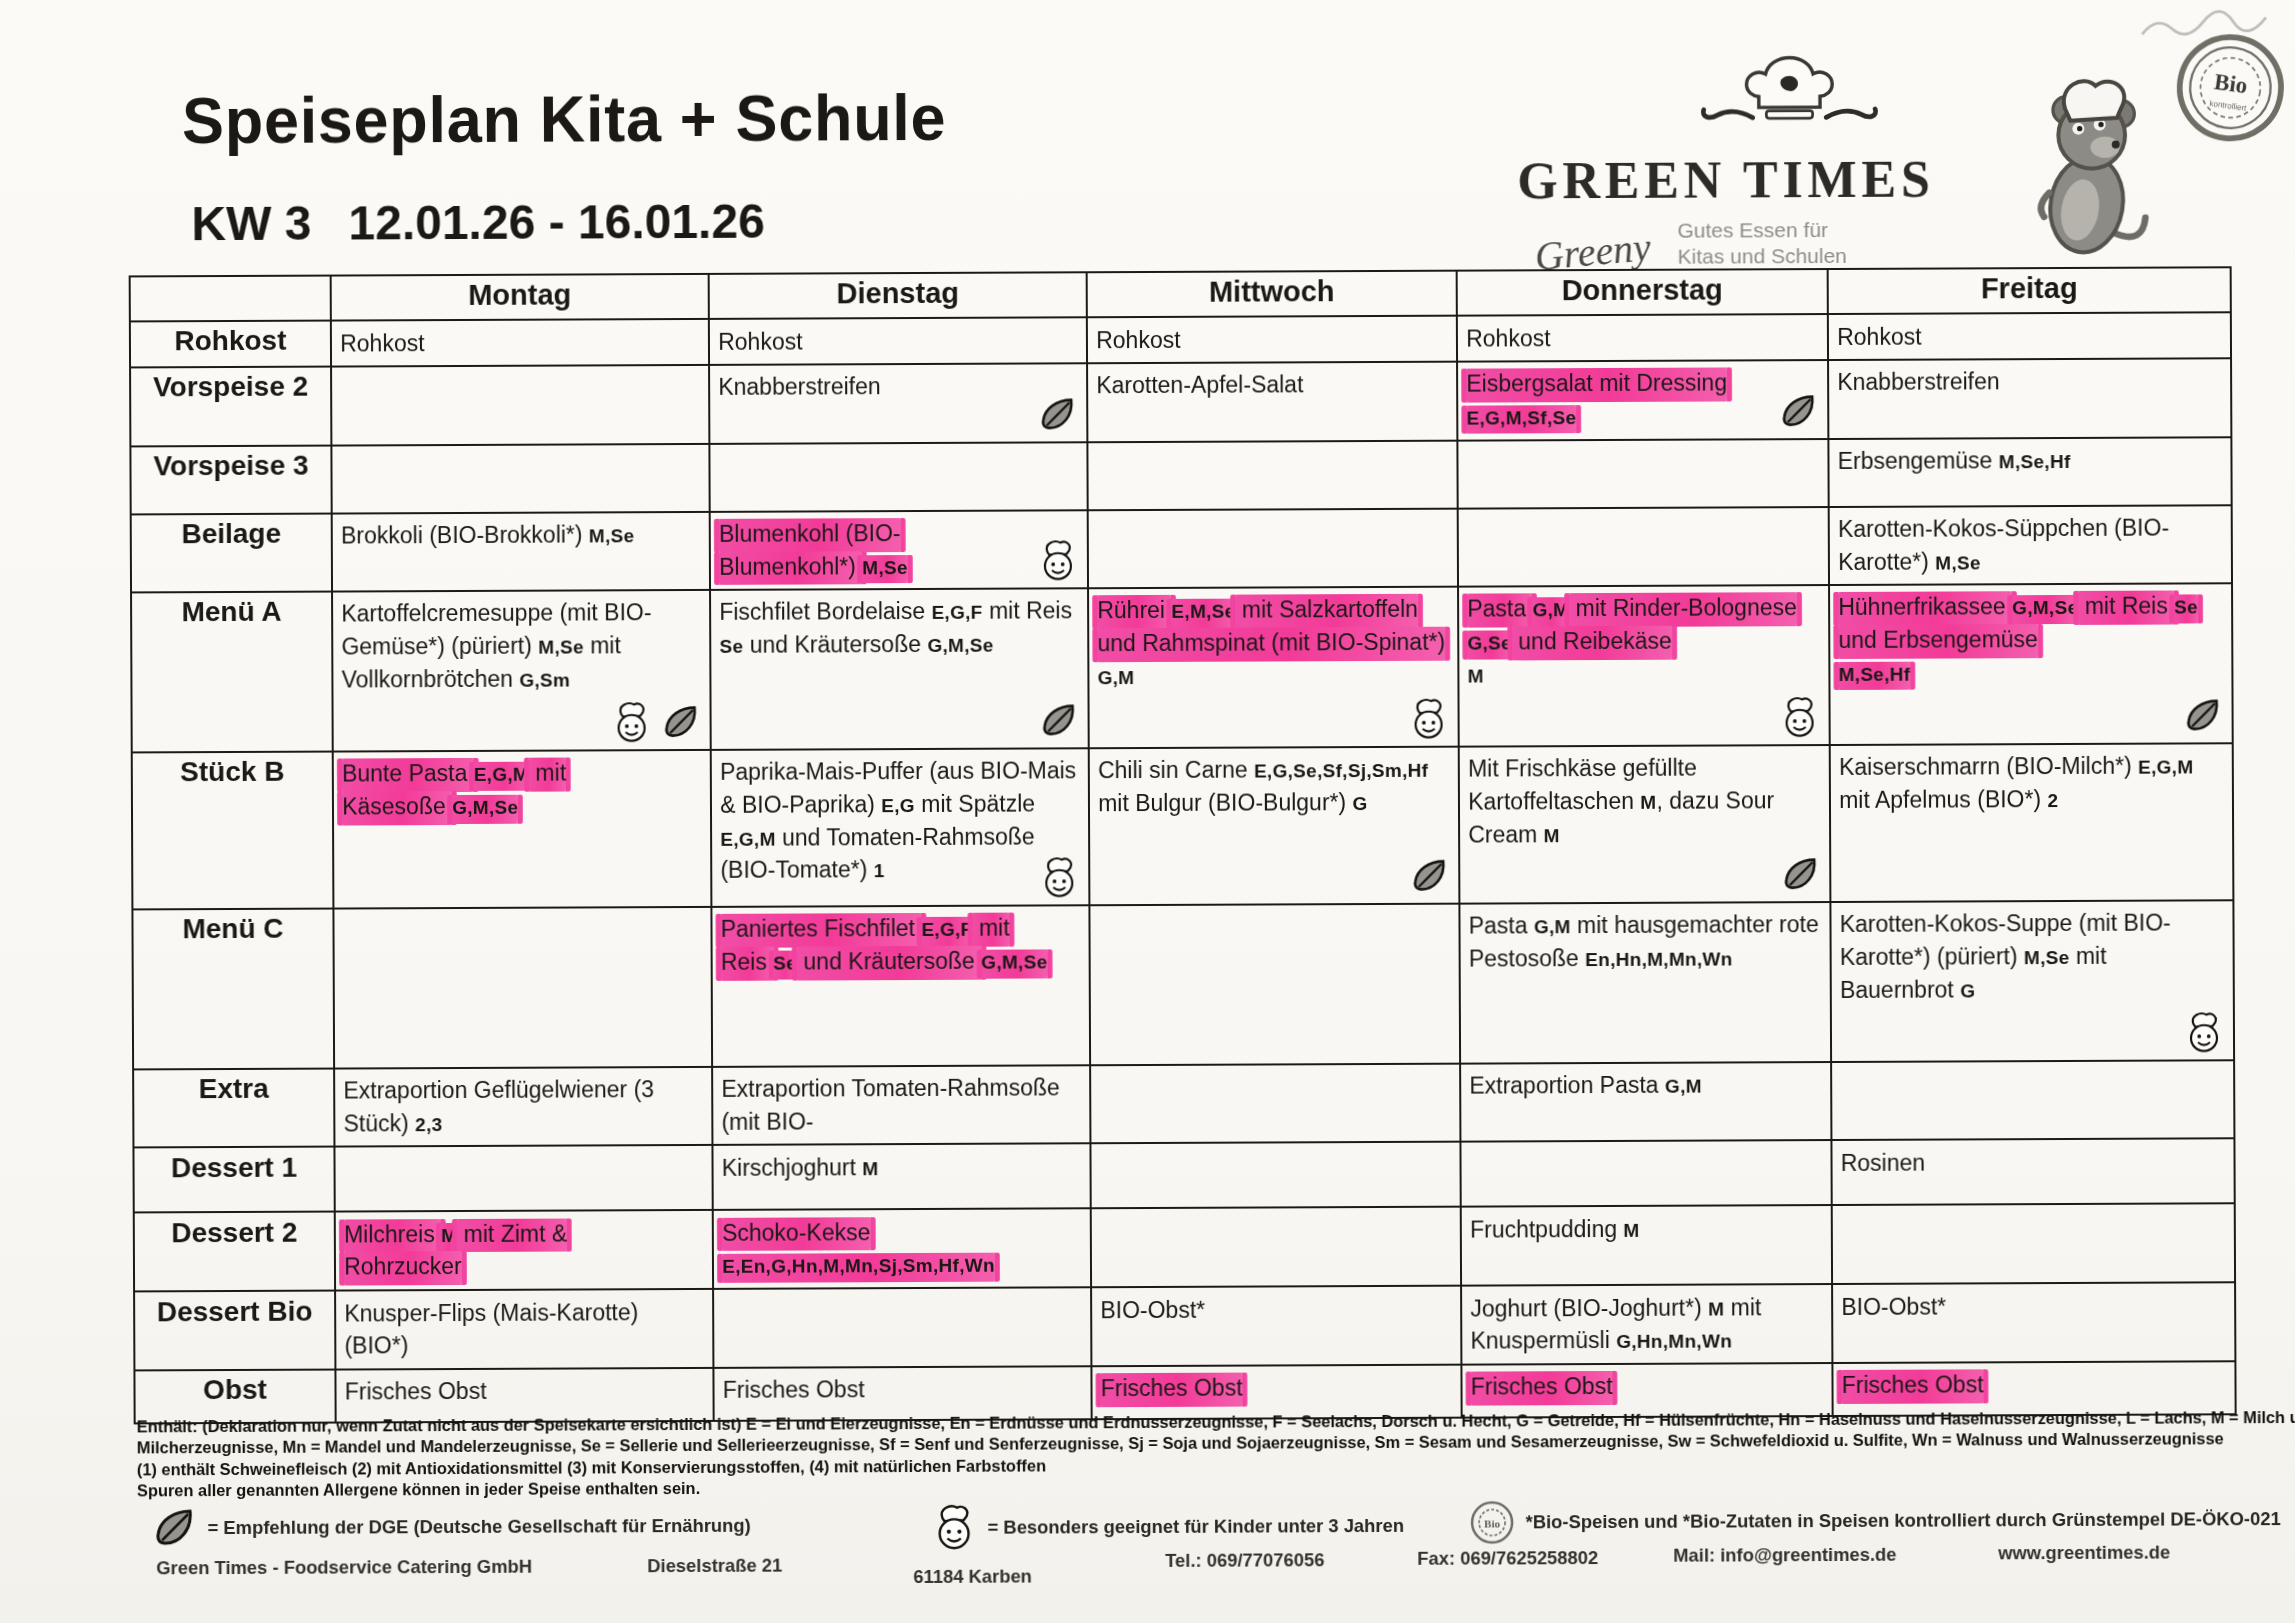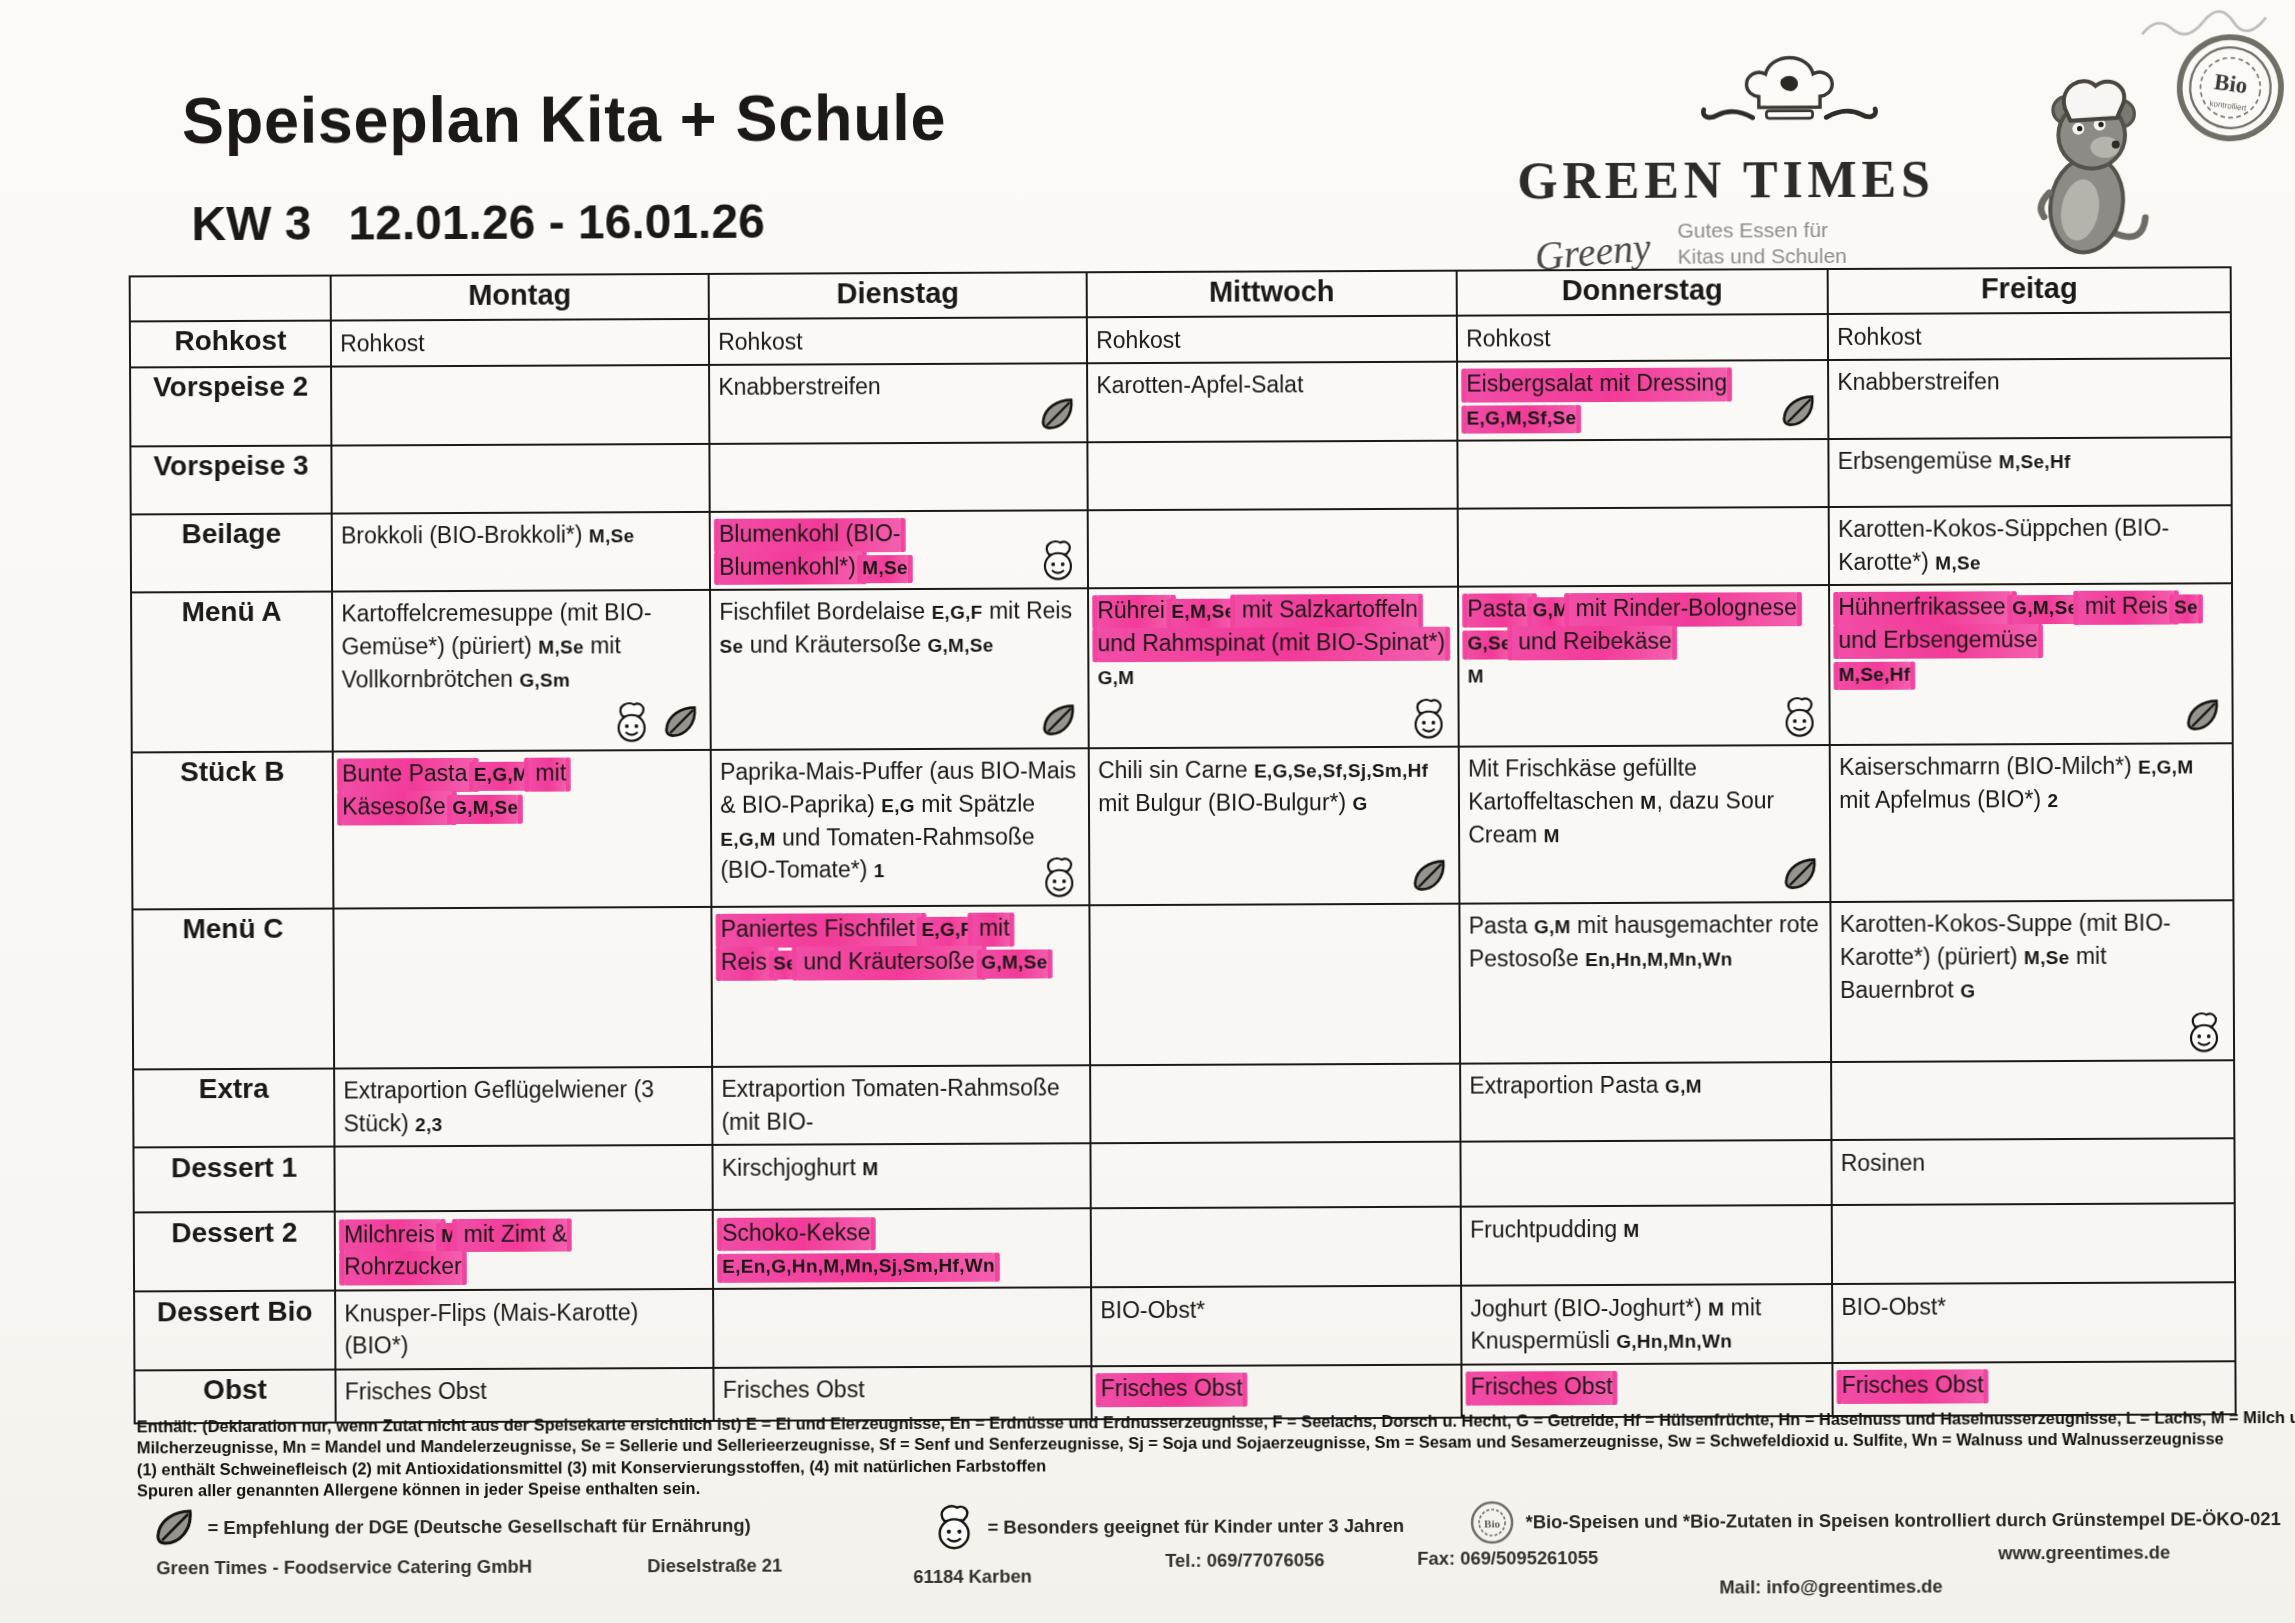--- a/index.html
+++ b/index.html
@@ -451,22 +451,22 @@
             </svg></span>
         <span data-name="bio-legend-label">*Bio-Speisen und *Bio-Zutaten in Speisen kontrolliert durch Grünstempel DE-ÖKO-021</span>
       </div>
     </div>
 
     <div class="contact" data-name="contact-row">
       <span style="left:153px;" data-name="company-name">Green Times - Foodservice Catering GmbH</span>
       <span style="left:644px;" data-name="street-address">Dieselstraße 21</span>
       <span style="left:910px;margin-top:12px;" data-name="city-address">61184 Karben</span>
       <span style="left:1162px;top:-2.7px;text-align:right;" data-name="phone-number">Tel.: 069/77076056</span>
-      <span style="left:1414px;top:-4.1px;" data-name="fax-number">Fax: 069/5095261055</span>
-      <span style="left:1716px;top:-6.1px;margin-top:32px;" data-name="email-address">Mail: info@greentimes.de</span>
+      <span style="left:1414px;top:-4.1px;" data-name="fax-number">Fax: 069/7625258802</span>
+      <span style="left:1670px;top:-6.1px;" data-name="email-address">Mail: info@greentimes.de</span>
       <span style="left:1963px;top:-7.5px;margin-left:32px;" data-name="website-url">www.greentimes.de</span>
     </div>
 
     <div class="scanband" data-name="scan-artifact-band"></div>
     <div class="scanband-orange" data-name="scan-artifact-band-orange"></div>
     <div class="scanband-light" data-name="scan-artifact-band-light"></div>
   </div>
 </div>
 
 

